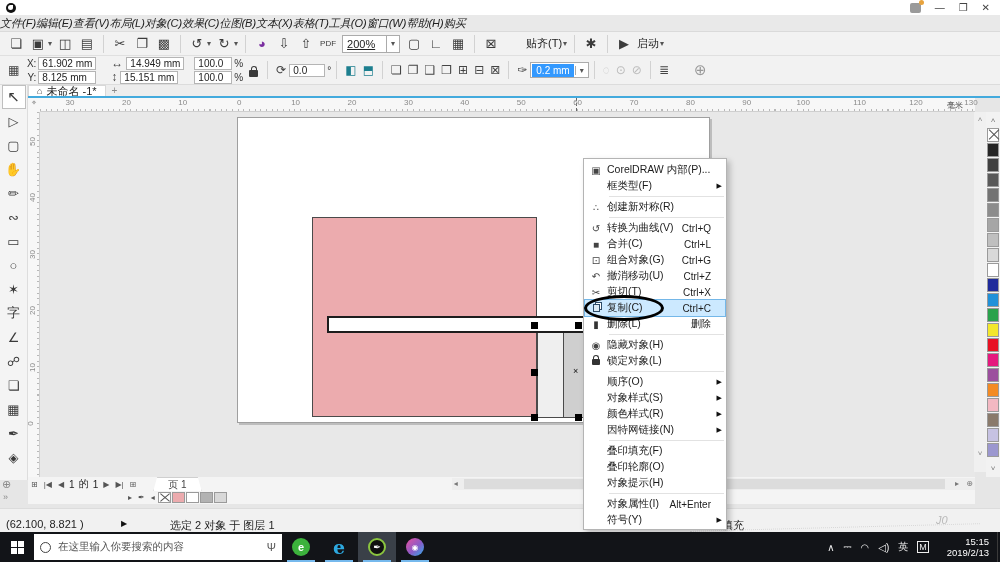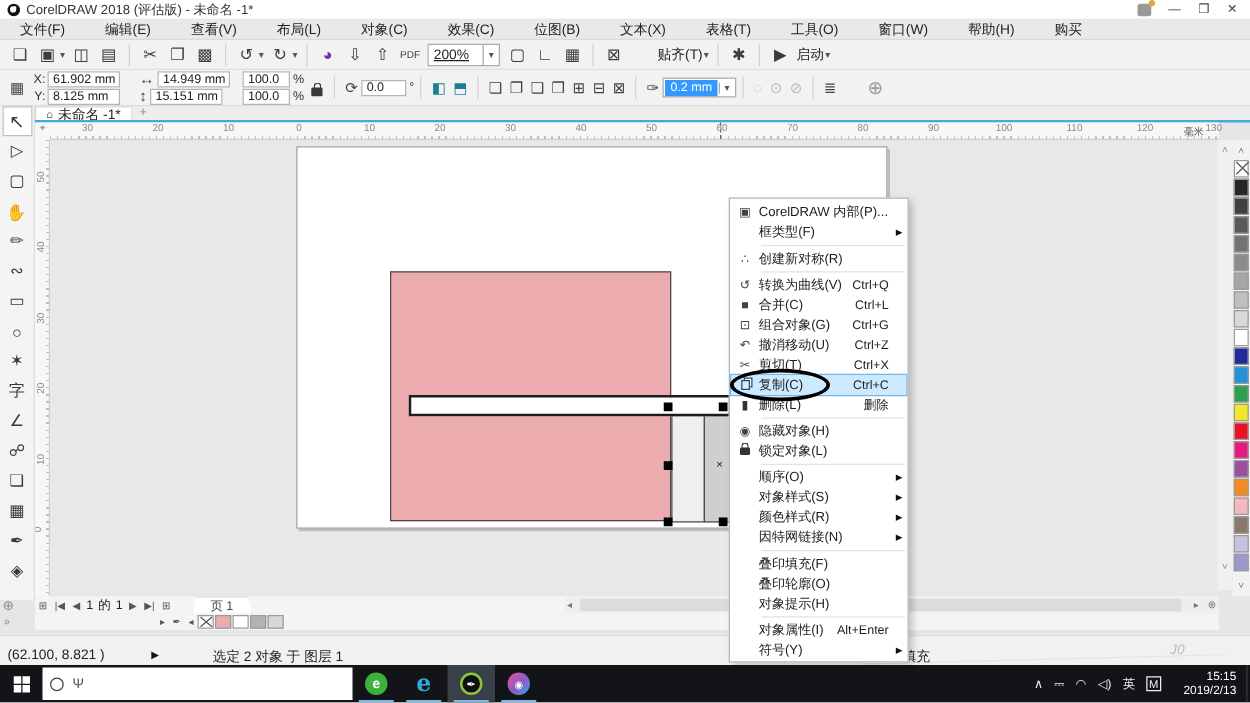--- a/index.html
+++ b/index.html
@@ -12,21 +12,21 @@
   #titlebar { left:0; top:0; width:1000px; height:15px; background:#fff; display:flex; align-items:center; }
   #app-icon { width:10px; height:10px; border-radius:50%; background:#111; margin:0 5px 0 6px; position:relative; }
   #app-icon::after { content:''; position:absolute; left:2px; top:2px; width:5px; height:5px; border-radius:50% 0 50% 50%; background:#fff; }
   #title-text { font-size:10.5px; color:#333; }
   #win-controls { margin-left:auto; display:flex; align-items:center; gap:14px; padding-right:10px; }
   #win-controls span { font-size:10px; color:#444; }
   #account-icon { width:11px; height:10px; position:relative; background:#9a9a9a; border-radius:2px; }
   #account-icon::after { content:''; position:absolute; right:-3px; top:-3px; width:5px; height:5px; background:#e8a33d; border-radius:50%; }
 
   #menubar { left:0; top:15px; width:1000px; height:17px; background:#e9e9e9; display:flex; align-items:center; border-bottom:1px solid #dadada; }
-  .menu-item { padding:0 16px; height:100%; display:flex; align-items:center; color:#222; }
+  .menu-item { padding:0 0; height:100%; display:flex; align-items:center; color:#222;font-style:italic; }
 
   #toolbar { left:0; top:32px; width:1000px; height:24px; background:#f2f2f2; display:flex; align-items:center; border-bottom:1px solid #e0e0e0; }
   .tb-btn { min-width:20px; height:20px; display:flex; align-items:center; justify-content:center; color:#3c3c3c; font-size:13px; margin:0 1px; }
   .tb-caret { font-size:8px; color:#555; margin:0 2px 0 -1px; }
   .tb-sep { width:1px; height:18px; background:#d2d2d2; margin:0 5px; }
   .tb-label { font-size:11px; color:#222; margin:0 2px; }
   #zoom-combo { width:58px; height:18px; background:#fff; border:1px solid #ababab; display:flex; align-items:center; margin:0 3px; }
   #zoom-combo .val { flex:1; padding-left:4px;text-decoration:underline; }
   #zoom-combo .dd { width:13px; height:100%; border-left:1px solid #ababab; font-size:8px; display:flex; align-items:center; justify-content:center; color:#555; }
   .purple { color:#7a2ea0 !important; }
@@ -148,21 +148,20 @@
   #tray { margin-left:auto; display:flex; align-items:center; gap:9px; color:#eee; font-size:10px; padding-right:6px; }
   #tray .m-box { border:1px solid #eee; padding:0 1px; font-size:9px; }
   #clock { text-align:right; color:#fff; font-size:9.5px; line-height:11px; padding:0 8px 0 4px;margin-left:8px; }
   #edge-sliver { width:3px; height:30px; border-left:1px solid #3a3a3a; }
 </style>
 </head>
 <body>
 
 <div id="titlebar" class="abs">
   <div id="app-icon"></div>
-  <div id="title-text">CorelDRAW 2018 (评估版) - 未命名 -1*</div>
   <div id="win-controls">
     <div id="account-icon"></div>
     <span>—</span>
     <span>❐</span>
     <span>✕</span>
   </div>
 </div>
 
 <div id="menubar" class="abs">
     <div class="menu-item">文件(F)</div>
@@ -541,20 +540,21 @@
   <div id="start-btn">
       <div class="winlogo">
         <i></i>
         <i></i>
         <i></i>
         <i></i>
       </div>
     </div>
   <div id="search-box">
     <span class="circ"></span>
+    <span class="ph">在这里输入你要搜索的内容</span>
     <span class="mic">Ψ</span>
   </div>
   <div id="task-apps" style="display:flex">
       <div class="task-app">
         <div class="app-circle" id="app-360">e</div>
         <div class="ul"></div>
       </div>
       <div class="task-app">
         <div class="app-circle" id="app-edge">e</div>
         <div class="ul"></div>

